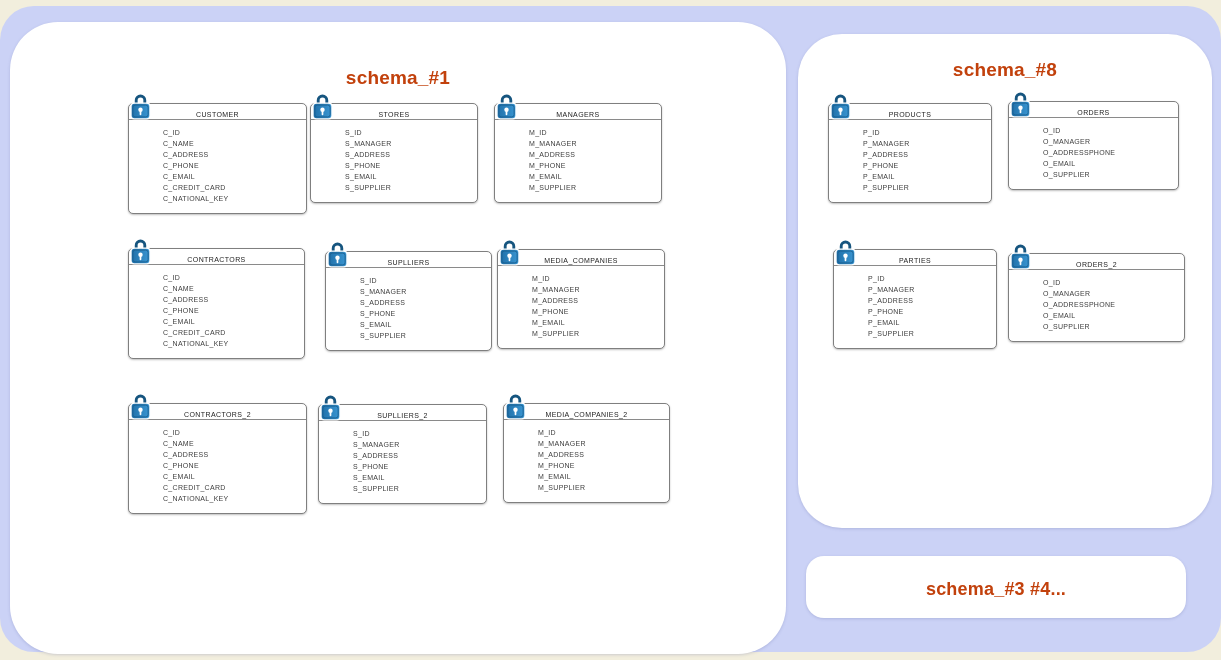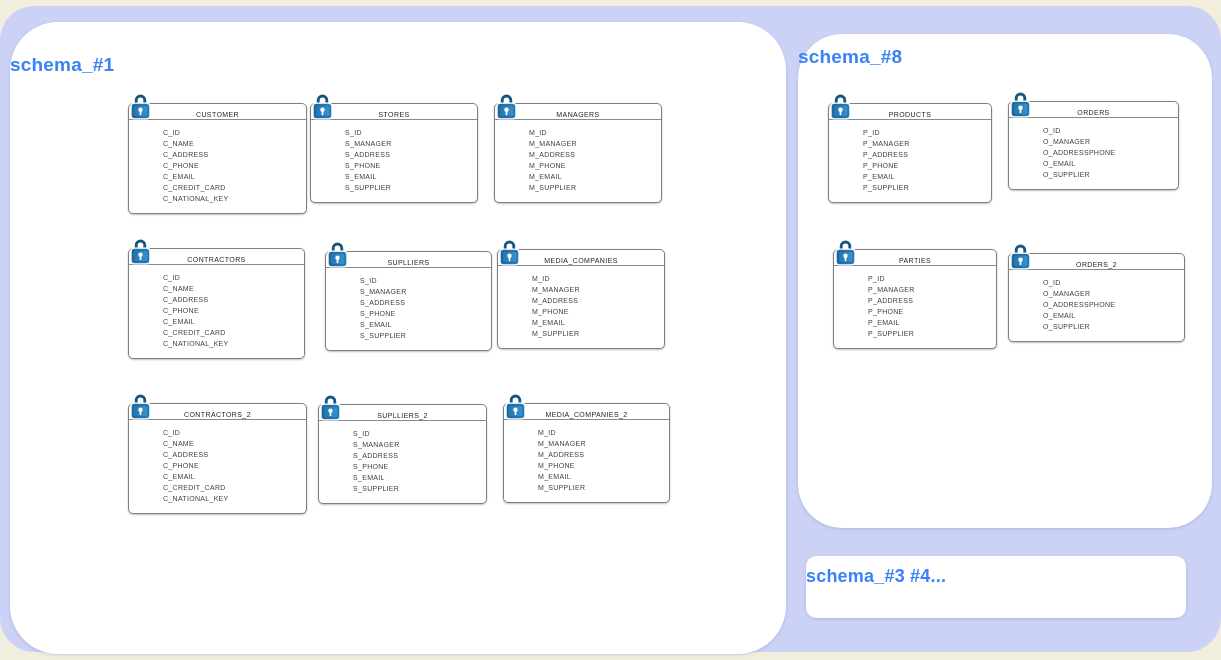--- a/index.html
+++ b/index.html
@@ -15,27 +15,28 @@
     background:#cbd2f6;
     border-radius:34px;
   }
   .panel{
     position:absolute;
     background:#ffffff;
     box-shadow:0 1px 3px rgba(90,100,160,.25);
   }
   .panel-1{left:10px;top:16px;width:776px;height:632px;border-radius:48px;}
   .panel-2{left:798px;top:28px;width:414px;height:494px;border-radius:44px;}
-  .panel-3{left:806px;top:550px;width:380px;height:62px;border-radius:10px;}
+  .panel-3{left:806px;top:550px;width:380px;height:62px;border-radius:18px;}
   .panel-title{
-    text-align:left;
+    text-align:center;
     font-weight:bold;
     font-size:19px;
-    color:#3b82f6;
+    color:#c2410c;
     letter-spacing:.2px;
+    margin-top:13px;
   }
   .panel-1 .panel-title{padding-top:32px;}
   .panel-2 .panel-title{padding-top:12px;}
   .panel-3 .panel-title{padding-top:10px;font-size:18px;}
 
   .card{
     position:absolute;
     background:#ffffff;
     border:1px solid #7f7f7f;
     border-radius:5px;

